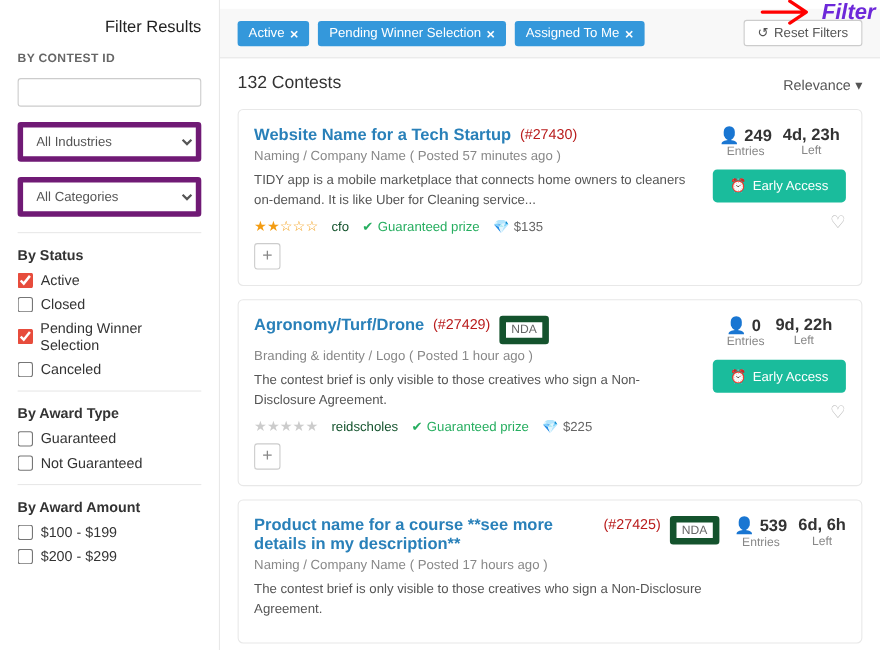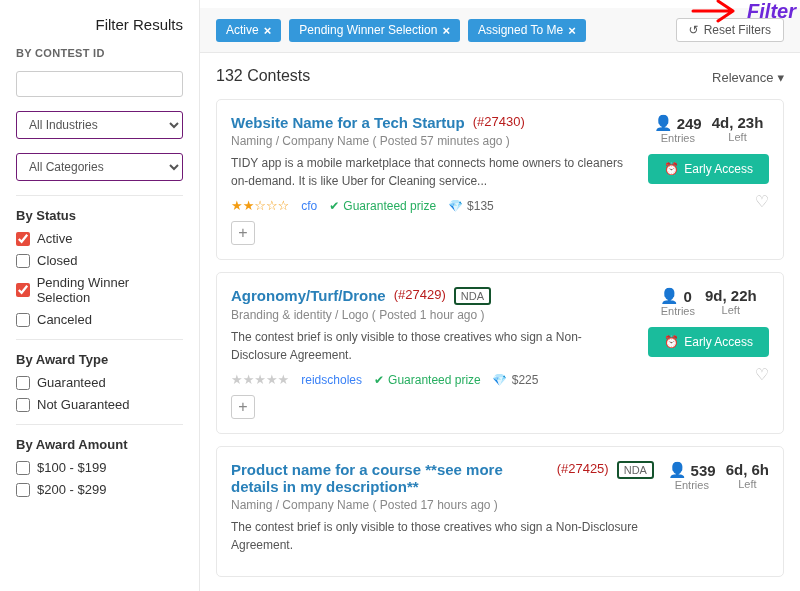--- a/index.html
+++ b/index.html
@@ -5,21 +5,21 @@
     * { box-sizing: border-box; margin: 0; padding: 0; }
     body { font-family: -apple-system, BlinkMacSystemFont, 'Segoe UI', sans-serif; font-size: 13px; background: #f5f5f5; color: #333; }
     .container { display: flex; width: 800px; min-height: 591px; background: #fff; }
 
     
     .sidebar { width: 200px; min-width: 200px; background: #fff; padding: 16px; border-right: 1px solid #e8e8e8; }
     .sidebar-title { font-size: 15px; font-weight: 400; margin-bottom: 14px; color: #222; text-align: right; }
     .filter-section { margin-bottom: 14px; }
     .filter-label { font-size: 11px; font-weight: 600; color: #666; margin-bottom: 12px; text-transform: uppercase; letter-spacing: 0.3px; }
     .filter-input { width: 100%; border: 1px solid #ccc; border-radius: 3px; padding: 5px 8px; font-size: 12px; color: #333; }
-    .filter-select { width: 100%; border: 1px solid #701a75; border-radius: 3px; padding: 5px 8px; font-size: 12px; color: #555; background: #fff; appearance: auto; }
+    .filter-select { width: 100%; border: 5px solid #701a75; border-radius: 3px; padding: 5px 8px; font-size: 12px; color: #555; background: #fff; appearance: auto; }
     .filter-section + .filter-section { margin-top: 4px; }
     .section-divider { border: none; border-top: 1px solid #e8e8e8; margin: 12px 0; }
     .by-status-title { font-size: 13px; font-weight: 700; color: #333; margin-bottom: 8px; }
     .checkbox-item { display: flex; align-items: center; gap: 7px; margin-bottom: 7px; font-size: 13px; color: #333; }
     .checkbox-item input[type="checkbox"] { width: 14px; height: 14px; accent-color: #e74c3c; }
 
     
     .main { flex: 1; display: flex; flex-direction: column; }
 
     
@@ -34,26 +34,26 @@
     .results-header { display: flex; align-items: flex-end; justify-content: space-between; margin-bottom: 14px; }
     .results-count { font-size: 16px; font-weight: 400; color: #333; }
     .sort-btn { display: flex; align-items: center; gap: 4px; font-size: 13px; color: #555; cursor: pointer; border: none; background: none; }
 
     
     .contest-card { border: 1px solid #e8e8e8; border-radius: 5px; padding: 14px; margin-bottom: 12px; background: #fff; display: flex; gap: 14px; }
     .card-body { flex: 1; }
     .card-title-row { display: flex; align-items: flex-start; gap: 8px; margin-bottom: 3px; }
     .card-title { font-size: 15px; font-weight: 600; color: #2980b9; text-decoration: none; }
     .card-id { font-size: 13px; color: #b91c1c; }
-    .card-nda { font-size: 11px; color: #666; border: 2px solid #14532d; border-radius: 3px; padding: 1px 5px; }
+    .card-nda { font-size: 11px; color: #666; border: 6px solid #14532d; border-radius: 3px; padding: 1px 5px; }
     .card-subtitle { font-size: 12px; color: #888; margin-bottom: 6px; }
     .card-desc { font-size: 12px; color: #555; margin-bottom: 8px; line-height: 1.5; }
     .card-meta { display: flex; align-items: center; gap: 12px; flex-wrap: wrap; }
     .star-rating { color: #f39c12; font-size: 13px; }
-    .meta-author { color: #3b82f6; font-size: 12px; }
+    .meta-author { color: #14532d; font-size: 12px; }
     .meta-guaranteed { display: flex; align-items: center; gap: 4px; font-size: 12px; color: #27ae60; }
     .meta-prize { display: flex; align-items: center; gap: 4px; font-size: 12px; color: #666; }
     .expand-btn { border: 1px solid #ccc; background: #fff; border-radius: 3px; width: 24px; height: 24px; display: flex; align-items: center; justify-content: center; cursor: pointer; font-size: 16px; color: #888; margin-top: 8px; }
 
     
     .card-side { display: flex; flex-direction: column; align-items: center; min-width: 100px; }
     .card-stats { display: flex; gap: 10px; margin-bottom: 10px; width: 100%; justify-content: center; }
     .stat-box { text-align: center; }
     .stat-num { font-size: 15px; font-weight: 600; color: #333; display: flex; align-items: center; gap: 4px; }
     .stat-label { font-size: 11px; color: #888; }

